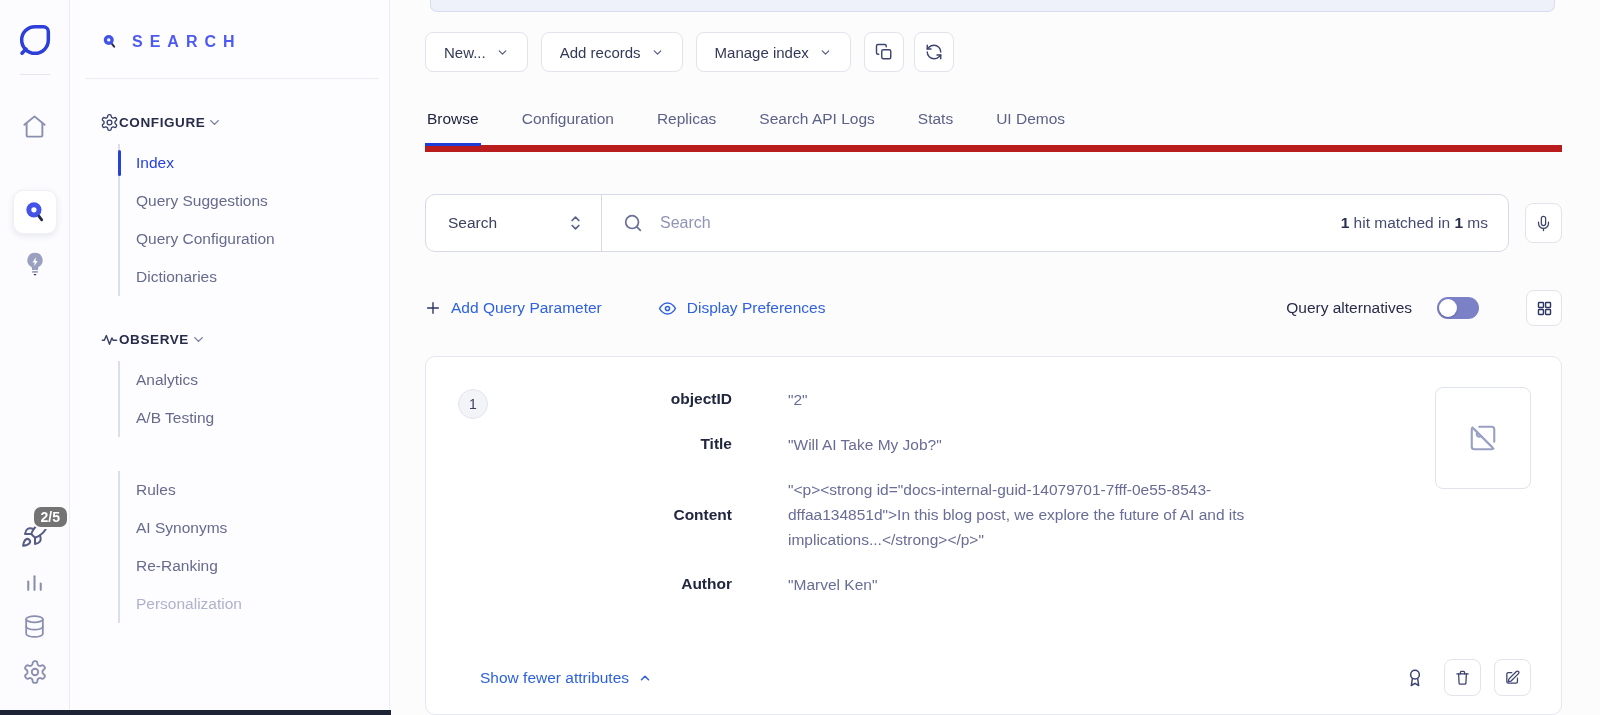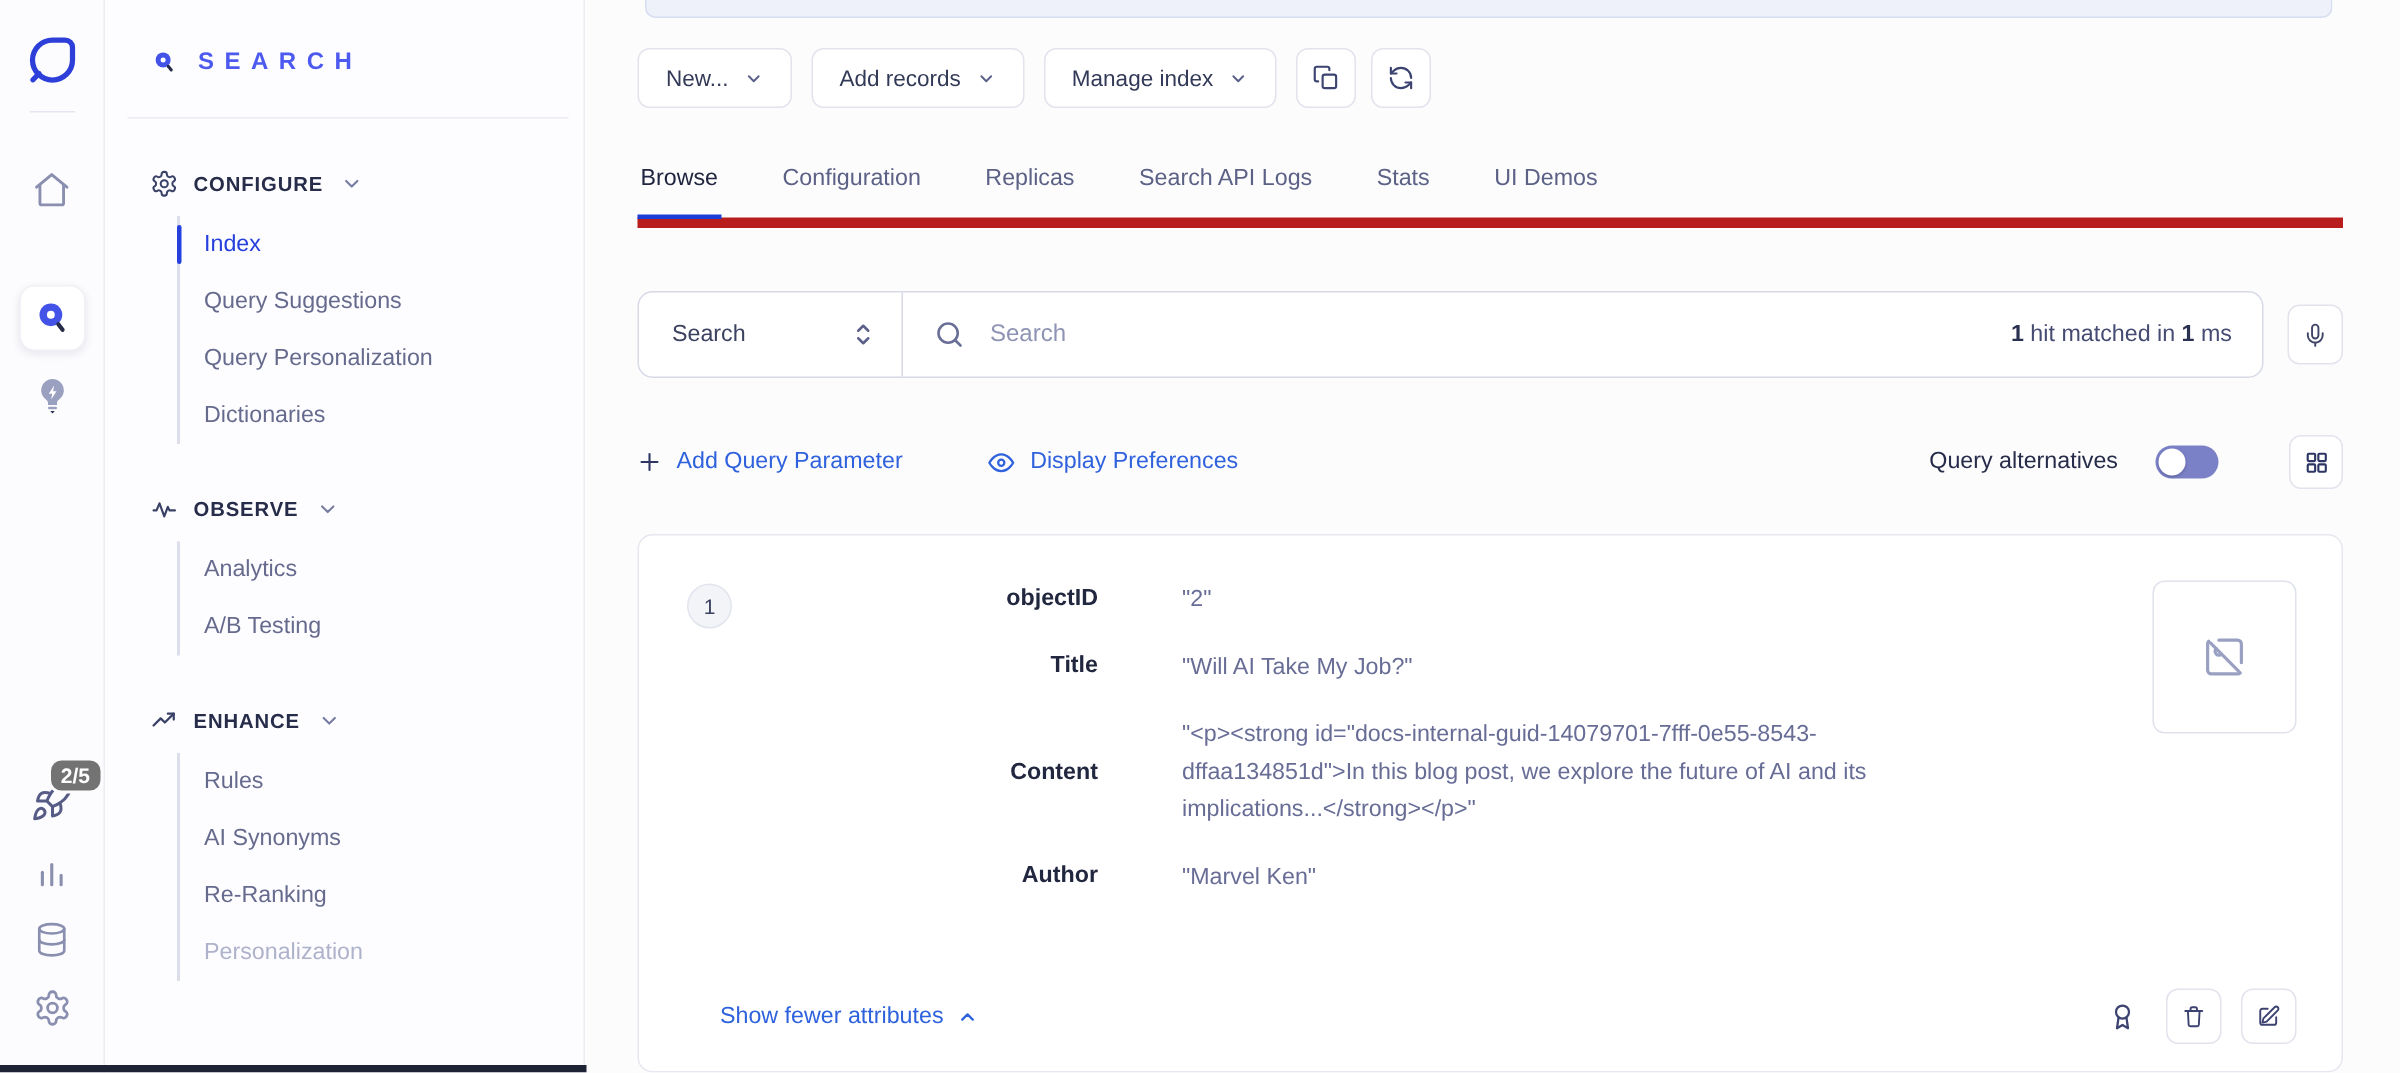--- a/index.html
+++ b/index.html
@@ -42,21 +42,21 @@
 
   
   .sidebar {
     width:320px; flex:0 0 320px; background:#fdfdff;
     border-right:1px solid #ececf2; padding:0 10px 0 30px; position:relative; z-index:1;
   }
   .product-header { display:flex; align-items:center; gap:12px; padding-top:32px; }
   .product-title { color:#4d5af0; font-size:16px; font-weight:700; letter-spacing:7px; }
   .sidebar-divider { height:1px; background:#ececf2; margin:26px 0 0 -15px; }
   .nav-section { margin-top:34px; }
-  .section-header { display:flex; align-items:center; gap:10px; cursor:pointer; }
+  .section-header { display:flex; align-items:center; gap:0; cursor:pointer; }
   .section-icon { color:#3a4166; }
   .section-label { font-size:13.5px; font-weight:700; color:#262c49; letter-spacing:.6px; }
   .section-chevron { color:#767ba0; margin-left:2px; }
   .section-items { margin:12px 0 0 18px; border-left:2px solid #dcdee9; list-style:none; }
   .section-items li {
     position:relative; padding:10px 0 10px 16px;
     font-size:15.5px; color:#666b8e; cursor:pointer;
   }
   .section-items li.active { color:#2540dd; }
   .section-items li.active::before {
@@ -263,21 +263,21 @@
       <span class="section-label">CONFIGURE</span>
       <span class="section-chevron">
         <svg width="15" height="15" viewBox="0 0 24 24" fill="none" stroke="currentColor" stroke-width="2.2" stroke-linecap="round" stroke-linejoin="round">
             <polyline points="6 9 12 15 18 9"></polyline>
           </svg>
       </span>
     </div>
     <ul class="section-items">
       <li class="active">Index</li>
       <li>Query Suggestions</li>
-      <li>Query Personalization</li>
+      <li>Query Configuration</li>
       <li>Dictionaries</li>
     </ul>
   </div>
 
   <div class="nav-section">
     <div class="section-header">
       <span class="section-icon">
         <svg width="19" height="19" viewBox="0 0 24 24" fill="none" stroke="currentColor" stroke-width="1.8" stroke-linecap="round" stroke-linejoin="round">
           <path d="M3 13h2.5l2.5-6 4 11 3-8 1.5 3H21"></path>
         </svg>
@@ -289,34 +289,20 @@
           </svg>
       </span>
     </div>
     <ul class="section-items">
       <li>Analytics</li>
       <li>A/B Testing</li>
     </ul>
   </div>
 
   <div class="nav-section">
-    <div class="section-header">
-      <span class="section-icon">
-        <svg width="19" height="19" viewBox="0 0 24 24" fill="none" stroke="currentColor" stroke-width="1.9" stroke-linecap="round" stroke-linejoin="round">
-          <polyline points="3 16 9 10 12.5 13.5 20 6"></polyline>
-            <polyline points="15 6 20 6 20 11"></polyline>
-        </svg>
-      </span>
-      <span class="section-label">ENHANCE</span>
-      <span class="section-chevron">
-        <svg width="15" height="15" viewBox="0 0 24 24" fill="none" stroke="currentColor" stroke-width="2.2" stroke-linecap="round" stroke-linejoin="round">
-            <polyline points="6 9 12 15 18 9"></polyline>
-          </svg>
-      </span>
-    </div>
     <ul class="section-items">
       <li>Rules</li>
       <li>AI Synonyms</li>
       <li>Re-Ranking</li>
       <li class="disabled">Personalization</li>
     </ul>
   </div>
 </aside>
 
 <main class="main">

